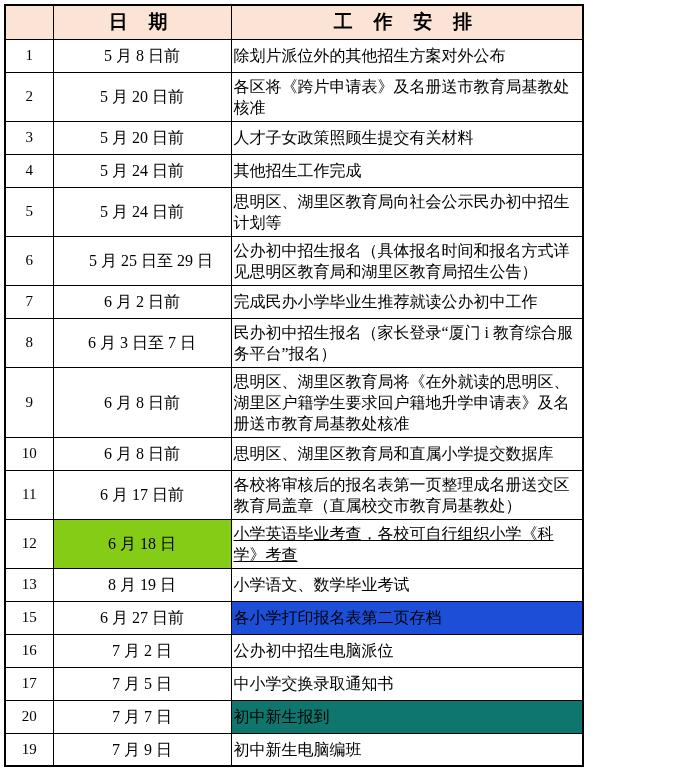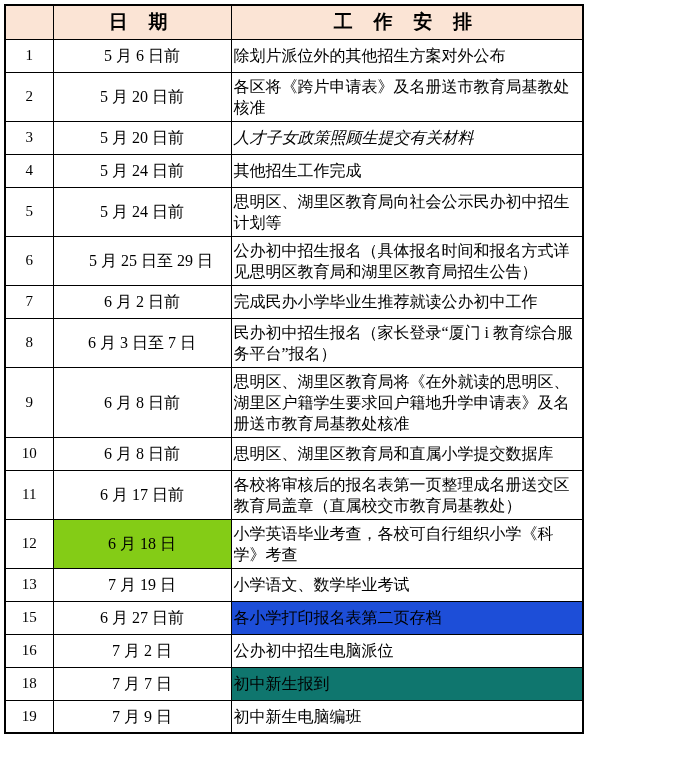--- a/index.html
+++ b/index.html
@@ -74,32 +74,32 @@
     <thead>
       <tr>
         <th style="background: rgb(251, 228, 213);"></th>
         <th style="background: rgb(251, 228, 213);">日 期</th>
         <th style="background: rgb(251, 228, 213);">工 作 安 排</th>
       </tr>
     </thead>
     <tbody>
         <tr>
           <td class="num" style="background: rgb(255, 255, 255);">1</td>
-          <td class="date" style="background: rgb(255, 255, 255);">5 月 6 日前</td>
+          <td class="date" style="background: rgb(255, 255, 255);">5 月 8 日前</td>
           <td class="work" style="background: rgb(255, 255, 255);">除划片派位外的其他招生方案对外公布</td>
         </tr>
         <tr>
           <td class="num" style="background: rgb(255, 255, 255);">2</td>
           <td class="date" style="background: rgb(255, 255, 255);">5 月 20 日前</td>
           <td class="work" style="background: rgb(255, 255, 255);">各区将《跨片申请表》及名册送市教育局基教处核准</td>
         </tr>
         <tr>
           <td class="num" style="background: rgb(255, 255, 255);">3</td>
           <td class="date" style="background: rgb(255, 255, 255);">5 月 20 日前</td>
-          <td class="work" style="background: rgb(255, 255, 255); font-style: italic;">人才子女政策照顾生提交有关材料</td>
+          <td class="work" style="background: rgb(255, 255, 255);">人才子女政策照顾生提交有关材料</td>
         </tr>
         <tr>
           <td class="num" style="background: rgb(255, 255, 255);">4</td>
           <td class="date" style="background: rgb(255, 255, 255);">5 月 24 日前</td>
           <td class="work" style="background: rgb(255, 255, 255);">其他招生工作完成</td>
         </tr>
         <tr>
           <td class="num" style="background: rgb(255, 255, 255);">5</td>
           <td class="date" style="background: rgb(255, 255, 255);">5 月 24 日前</td>
           <td class="work" style="background: rgb(255, 255, 255);">思明区、湖里区教育局向社会公示民办初中招生计划等</td>
@@ -130,39 +130,44 @@
           <td class="work" style="background: rgb(255, 255, 255);">思明区、湖里区教育局和直属小学提交数据库</td>
         </tr>
         <tr>
           <td class="num" style="background: rgb(255, 255, 255);">11</td>
           <td class="date" style="background: rgb(255, 255, 255);">6 月 17 日前</td>
           <td class="work" style="background: rgb(255, 255, 255);">各校将审核后的报名表第一页整理成名册送交区教育局盖章（直属校交市教育局基教处）</td>
         </tr>
         <tr>
           <td class="num" style="background: rgb(255, 255, 255);">12</td>
           <td class="date" style="background: #84cc16;">6 月 18 日</td>
-          <td class="work" style="background: rgb(255, 255, 255);">小学英语毕业考查，各校可自行组织小学《科学》考查</td>
+          <td class="work" style="background: rgb(255, 255, 255); text-decoration: underline;">小学英语毕业考查，各校可自行组织小学《科学》考查</td>
         </tr>
         <tr>
           <td class="num" style="background: rgb(255, 255, 255);">13</td>
-          <td class="date" style="background: rgb(255, 255, 255);">7 月 19 日</td>
+          <td class="date" style="background: rgb(255, 255, 255);">8 月 19 日</td>
           <td class="work" style="background: rgb(255, 255, 255);">小学语文、数学毕业考试</td>
         </tr>
         <tr>
           <td class="num" style="background: rgb(255, 255, 255);">15</td>
           <td class="date" style="background: rgb(255, 255, 255);">6 月 27 日前</td>
           <td class="work" style="background: #1d4ed8;">各小学打印报名表第二页存档</td>
         </tr>
         <tr>
           <td class="num" style="background: rgb(255, 255, 255);">16</td>
           <td class="date" style="background: rgb(255, 255, 255);">7 月 2 日</td>
           <td class="work" style="background: rgb(255, 255, 255);">公办初中招生电脑派位</td>
         </tr>
         <tr>
-          <td class="num" style="background: rgb(255, 255, 255);">18</td>
+          <td class="num" style="background: rgb(255, 255, 255);">17</td>
+          <td class="date" style="background: rgb(255, 255, 255);">7 月 5 日</td>
+          <td class="work" style="background: rgb(255, 255, 255);">中小学交换录取通知书</td>
+        </tr>
+        <tr>
+          <td class="num" style="background: rgb(255, 255, 255);">20</td>
           <td class="date" style="background: rgb(255, 255, 255);">7 月 7 日</td>
           <td class="work" style="background: #0f766e;">初中新生报到</td>
         </tr>
         <tr>
           <td class="num" style="background: rgb(255, 255, 255);">19</td>
           <td class="date" style="background: rgb(255, 255, 255);">7 月 9 日</td>
           <td class="work" style="background: rgb(255, 255, 255);">初中新生电脑编班</td>
         </tr>
       </tbody>
   </table>

